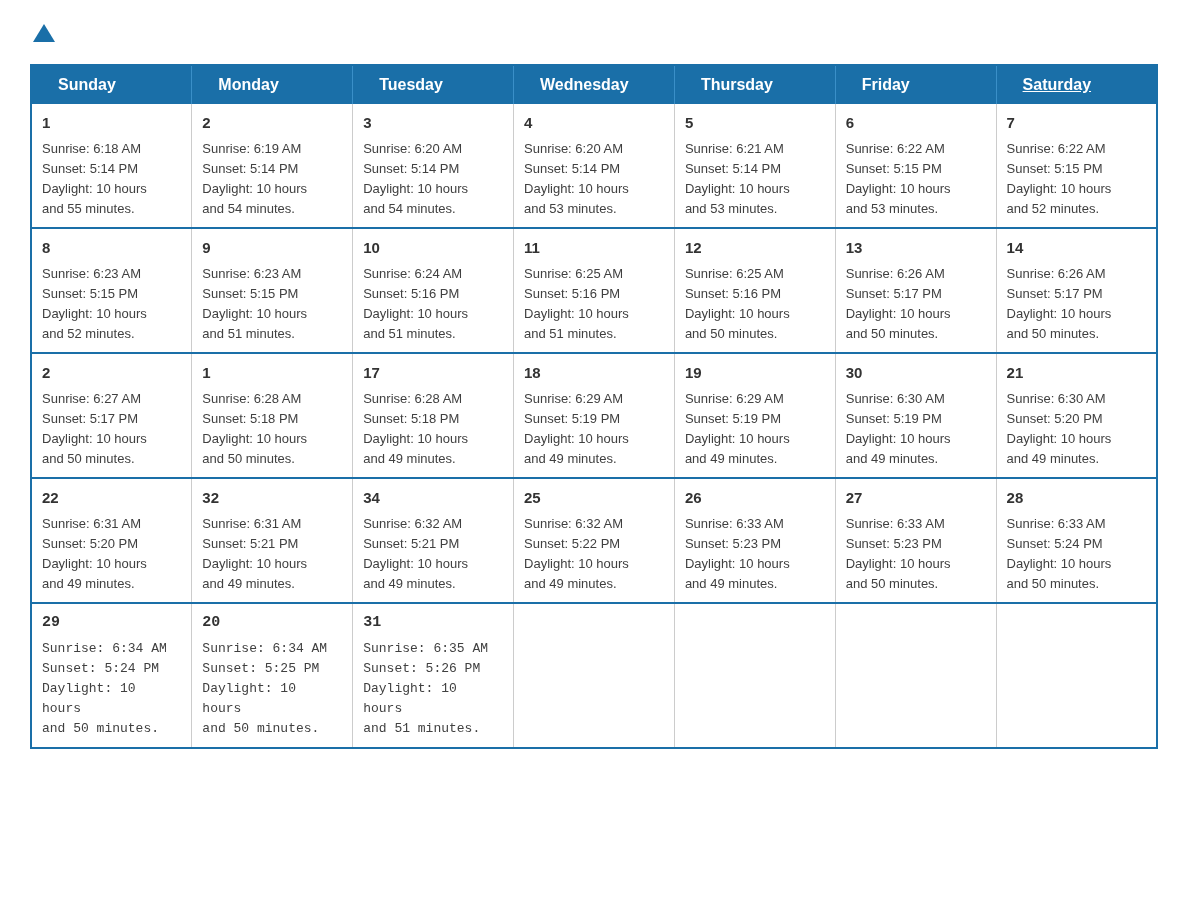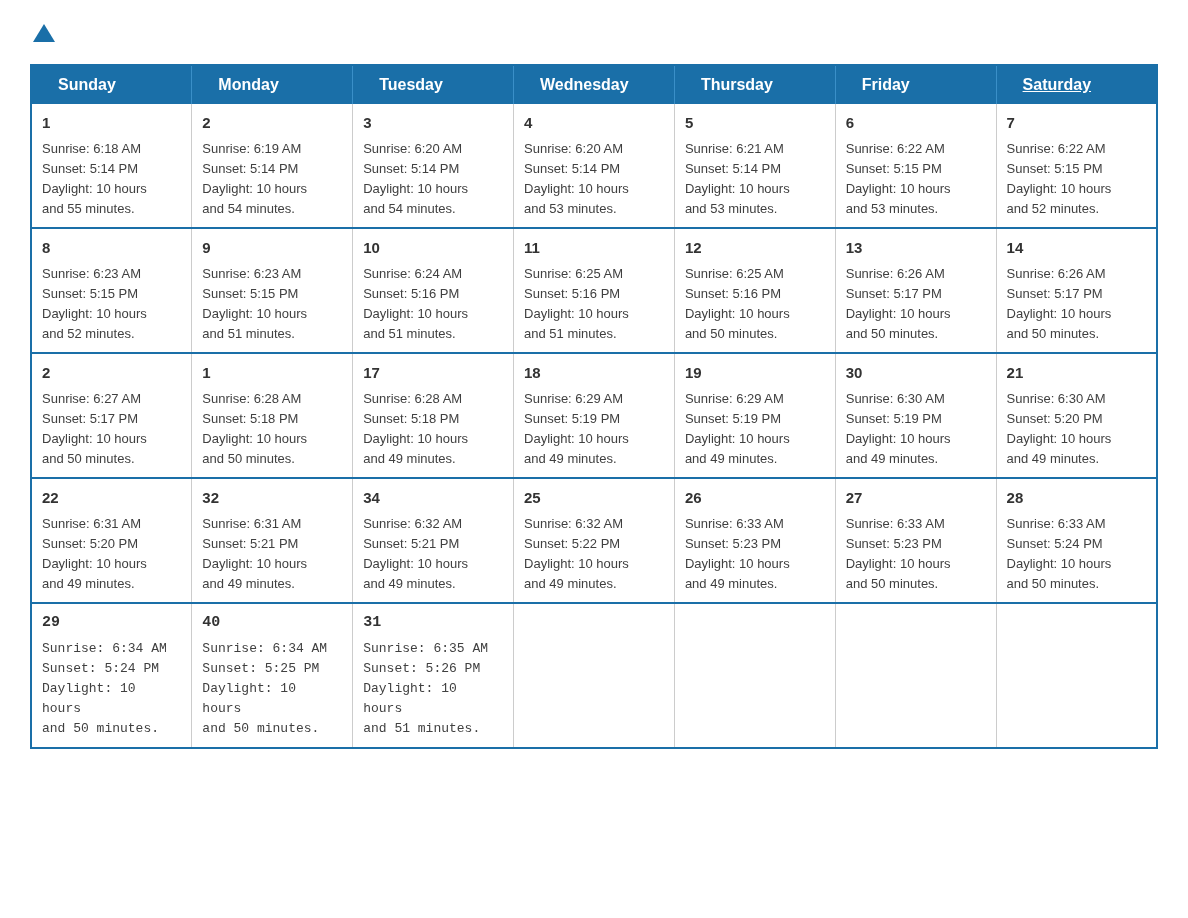--- a/index.html
+++ b/index.html
@@ -257,21 +257,21 @@
         <span class="day-number">28</span>
         <span class="day-info">Sunrise: 6:33 AM<br>Sunset: 5:24 PM<br>Daylight: 10 hours<br>and 50 minutes.</span>
       </td>
       </tr>
       <tr>
         <td>
         <span class="day-number">29</span>
         <span class="day-info">Sunrise: 6:34 AM<br>Sunset: 5:24 PM<br>Daylight: 10 hours<br>and 50 minutes.</span>
       </td>
         <td>
-        <span class="day-number">40</span>
+        <span class="day-number">20</span>
         <span class="day-info">Sunrise: 6:34 AM<br>Sunset: 5:25 PM<br>Daylight: 10 hours<br>and 50 minutes.</span>
       </td>
         <td>
         <span class="day-number">31</span>
         <span class="day-info">Sunrise: 6:35 AM<br>Sunset: 5:26 PM<br>Daylight: 10 hours<br>and 51 minutes.</span>
       </td>
         <td class="empty-cell"></td>
         <td class="empty-cell"></td>
         <td class="empty-cell"></td>
         <td class="empty-cell"></td>

